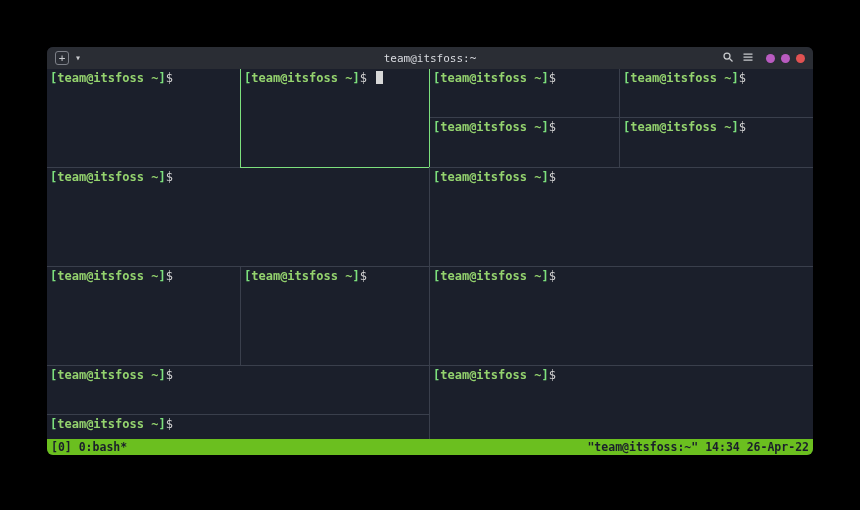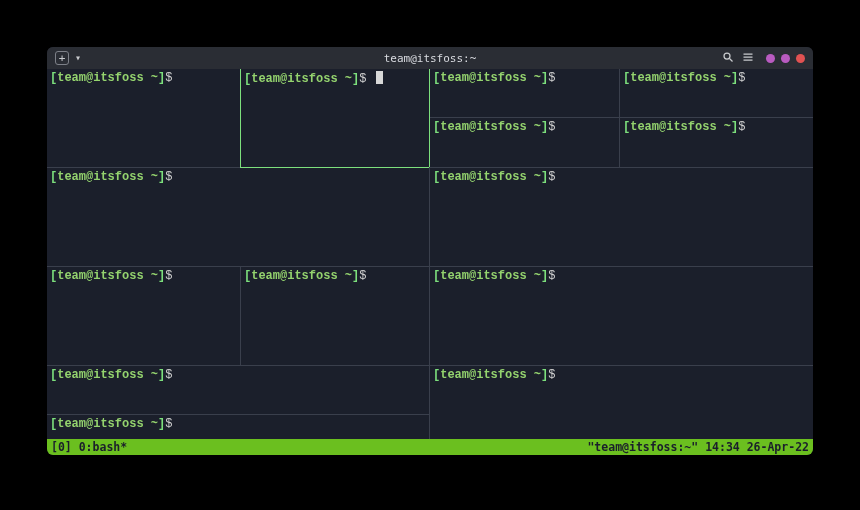--- a/index.html
+++ b/index.html
@@ -92,21 +92,20 @@
       position: absolute;
       border: 0;
     }
     .pane-inner {
       padding: 2px 3px;
       color: #7de07d;
       font-weight: bold;
       font-size: 12px;
       letter-spacing: 0;
       white-space: pre;
-      font-family: Liberation Mono, monospace;
     }
     .prompt .bo { color: #7de07d; }  
     .prompt .uh { color: #94d36e; }  
     .prompt .tilde { color: #94d36e; }
     .prompt .dollar { color: #d2d2d2; font-weight: normal; }
     .cursor {
       display: inline-block;
       width: 7px; height: 13px;
       background: #d8d8d8;
       margin-left: 2px;

